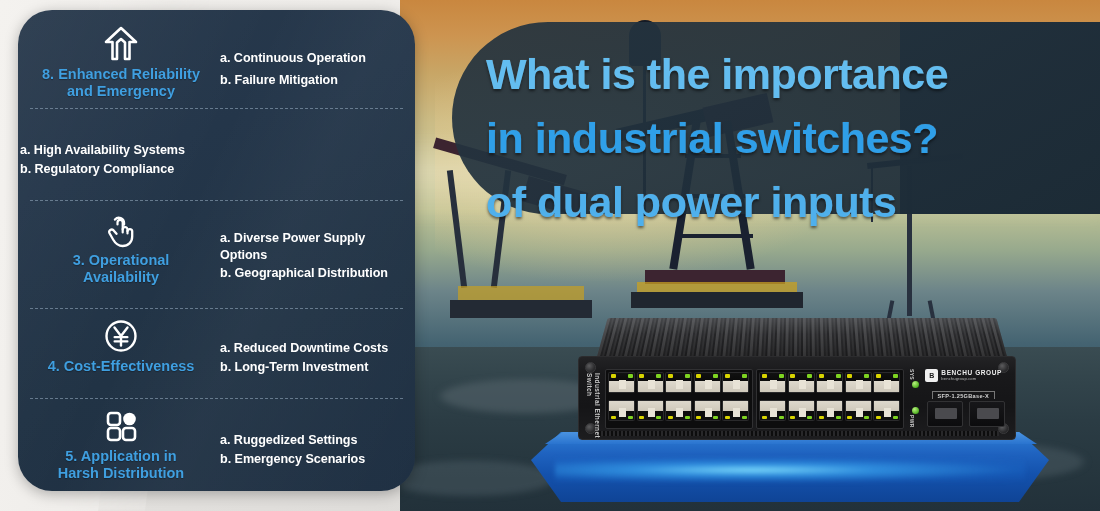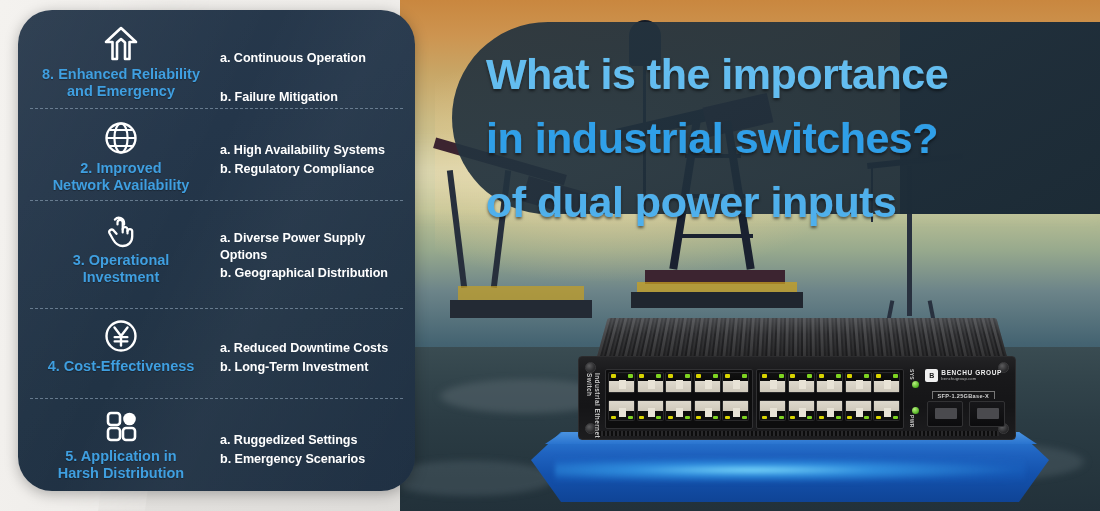--- a/index.html
+++ b/index.html
@@ -502,61 +502,46 @@
             <path d="M20 3 L35 17 L28.5 17 L28.5 34 L24 34 L24 17.5 L20 14 L16 17.5 L16 34 L11.5 34 L11.5 17 L5 17 Z" fill="none" stroke="#ffffff" stroke-width="2.6" stroke-linejoin="round"></path>
           </svg>
         </div>
         <div class="row-title">
           <span>8. Enhanced Reliability</span><br>
           <span>and Emergency</span>
         </div>
       </div>
       <div class="row-right" style="padding-top:26px;">
         <div class="sub">a. Continuous Operation</div>
-        <div class="sub" style="margin-top:22px;">b. Failure Mitigation</div>
+        <div class="sub" style="margin-top:5px;">b. Failure Mitigation</div>
       </div>
     </div>
     <div class="divider" style="top:98px;"></div>
 
     <div class="row" style="top:108px;">
-      <div class="row-left">
-        <div class="ico">
-          <svg width="38" height="38" viewBox="0 0 38 38">
-            <circle cx="19" cy="19" r="14.5" fill="none" stroke="#fff" stroke-width="2.4"></circle>
-            <ellipse cx="19" cy="19" rx="6.6" ry="14.5" fill="none" stroke="#fff" stroke-width="2.2"></ellipse>
-            <line x1="4.5" y1="19" x2="33.5" y2="19" stroke="#fff" stroke-width="2.2"></line>
-            <path d="M7.5 11 H30.5" stroke="#fff" stroke-width="2"></path>
-            <path d="M7.5 27 H30.5" stroke="#fff" stroke-width="2"></path>
-          </svg>
-        </div>
-        <div class="row-title">
-          <span>2. Improved</span><br>
-          <span>Network Availability</span>
-        </div>
-      </div>
       <div class="row-right" style="padding-top:24px;">
         <div class="sub">a. High Availability Systems</div>
         <div class="sub" style="margin-top:2px;">b. Regulatory Compliance</div>
       </div>
     </div>
     <div class="divider" style="top:190px;"></div>
 
     <div class="row" style="top:200px;">
       <div class="row-left">
         <div class="ico">
           <svg width="38" height="40" viewBox="0 0 38 40">
             <path d="M13 9.5 a5.2 5.2 0 0 1 9 3.5 v1.5" fill="none" stroke="#fff" stroke-width="2.4" stroke-linecap="round"></path>
             <path d="M15.5 14.5 v-2 a2.6 2.6 0 0 1 5.2 0 v10" fill="none" stroke="#fff" stroke-width="2.2" stroke-linecap="round"></path>
             <path d="M20.7 19.5 a2.4 2.4 0 0 1 4.8 0 v4" fill="none" stroke="#fff" stroke-width="2.2" stroke-linecap="round"></path>
             <path d="M25.5 21 a2.4 2.4 0 0 1 4.7 0 v5.5 c0 5.5 -4 9.5 -9.6 9.5 c-4.6 0 -7 -2.2 -9.2 -6 l-4-7 a2.5 2.5 0 0 1 4-2.8 l3.1 3.6" fill="none" stroke="#fff" stroke-width="2.3" stroke-linejoin="round" stroke-linecap="round"></path>
           </svg>
         </div>
         <div class="row-title">
           <span>3. Operational</span><br>
-          <span>Investment</span>
+          <span>Availability</span>
         </div>
       </div>
       <div class="row-right" style="padding-top:20px;">
         <div class="sub">a. Diverse Power Supply Options</div>
         <div class="sub" style="margin-top:2px;">b. Geographical Distribution</div>
       </div>
     </div>
     <div class="divider" style="top:298px;"></div>
 
     <div class="row" style="top:306px;">

